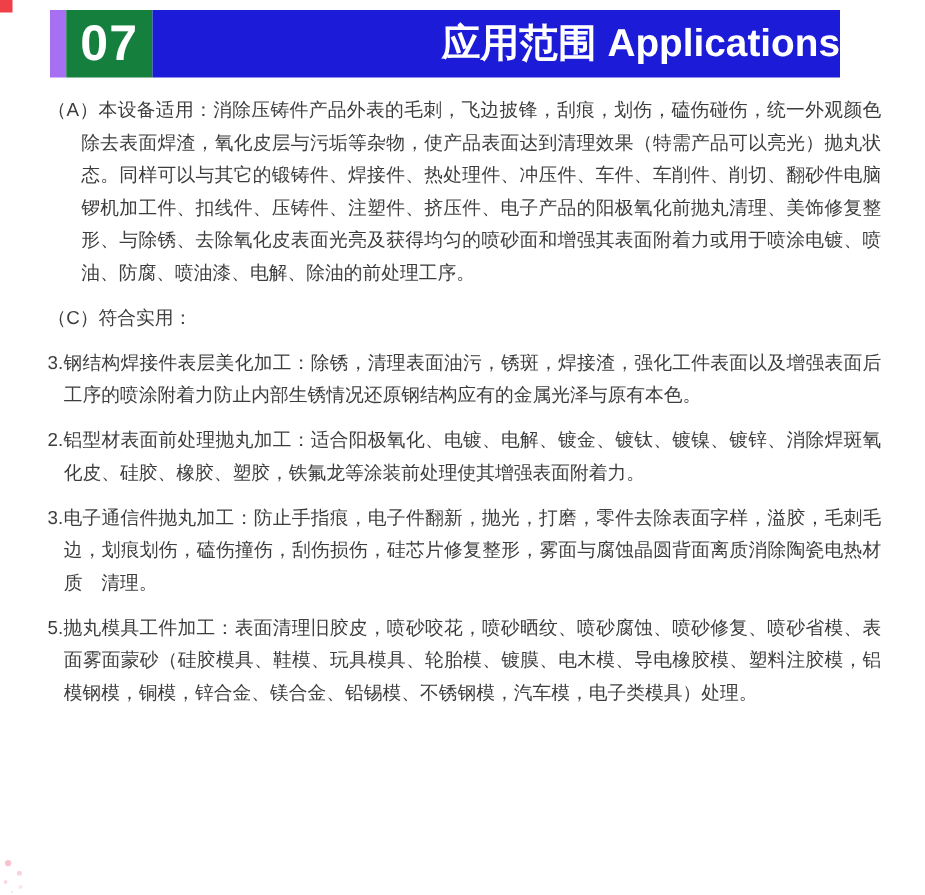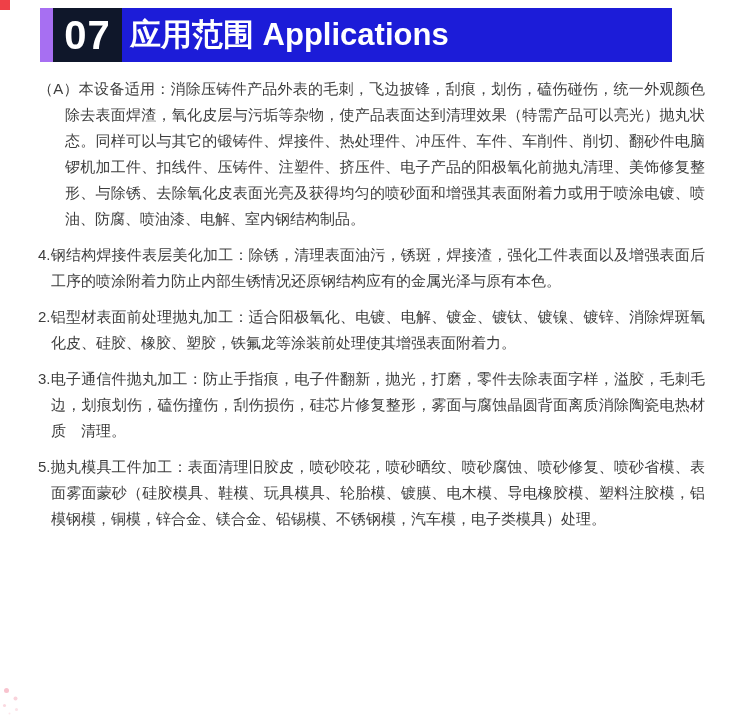--- a/index.html
+++ b/index.html
@@ -34,40 +34,41 @@
     height: 54px;
     display: flex;
     align-items: stretch;
   }
   .banner .purple-accent {
     width: 13px;
     background: #a76ff2;
   }
   .banner .section-number {
     width: 69px;
-    background: #0f172a;
+    background: #15803d;
     color: #ffffff;
     font-size: 40px;
     font-weight: bold;
     display: flex;
     align-items: center;
     justify-content: center;
     letter-spacing: 1px;
   }
   .banner .title-bar {
     flex: 1;
     background: #1c1cd8;
     color: #ffffff;
     display: flex;
     align-items: center;
     padding-left: 8px;
     font-size: 31px;
     font-weight: bold;
     white-space: nowrap;
     overflow: hidden;
+    justify-content: flex-end;
   }
 
   
   .content {
     position: absolute;
     left: 38px;
     top: 76px;
     width: 667px;
     color: #3d3d3d;
     font-size: 15px;
@@ -109,20 +110,21 @@
 
 <header class="banner">
   <div class="purple-accent"></div>
   <div class="section-number">07</div>
   <div class="title-bar">
     <span>应用范围 Applications</span>
   </div>
 </header>
 
 <main class="content">
-  <p class="para hang-wide">（A）本设备适用：消除压铸件产品外表的毛刺，飞边披锋，刮痕，划伤，磕伤碰伤，统一外观颜色除去表面焊渣，氧化皮层与污垢等杂物，使产品表面达到清理效果（特需产品可以亮光）抛丸状态。同样可以与其它的锻铸件、焊接件、热处理件、冲压件、车件、车削件、削切、翻砂件电脑锣机加工件、扣线件、压铸件、注塑件、挤压件、电子产品的阳极氧化前抛丸清理、美饰修复整形、与除锈、去除氧化皮表面光亮及获得均匀的喷砂面和增强其表面附着力或用于喷涂电镀、喷油、防腐、喷油漆、电解、室内钢结构制品。</p>
-  <p class="para hang-num">4.钢结构焊接件表层美化加工：除锈，清理表面油污，锈斑，焊接渣，强化工件表面以及增强表面后工序的喷涂附着力防止内部生锈情况还原钢结构应有的金属光泽与原有本色。</p>
+  <p class="para hang-wide">（A）本设备适用：消除压铸件产品外表的毛刺，飞边披锋，刮痕，划伤，磕伤碰伤，统一外观颜色除去表面焊渣，氧化皮层与污垢等杂物，使产品表面达到清理效果（特需产品可以亮光）抛丸状态。同样可以与其它的锻铸件、焊接件、热处理件、冲压件、车件、车削件、削切、翻砂件电脑锣机加工件、扣线件、压铸件、注塑件、挤压件、电子产品的阳极氧化前抛丸清理、美饰修复整形、与除锈、去除氧化皮表面光亮及获得均匀的喷砂面和增强其表面附着力或用于喷涂电镀、喷油、防腐、喷油漆、电解、除油的前处理工序。</p>
+  <p class="para hang-wide">（C）符合实用：</p>
+  <p class="para hang-num">3.钢结构焊接件表层美化加工：除锈，清理表面油污，锈斑，焊接渣，强化工件表面以及增强表面后工序的喷涂附着力防止内部生锈情况还原钢结构应有的金属光泽与原有本色。</p>
   <p class="para hang-num">2.铝型材表面前处理抛丸加工：适合阳极氧化、电镀、电解、镀金、镀钛、镀镍、镀锌、消除焊斑氧化皮、硅胶、橡胶、塑胶，铁氟龙等涂装前处理使其增强表面附着力。</p>
   <p class="para hang-num">3.电子通信件抛丸加工：防止手指痕，电子件翻新，抛光，打磨，零件去除表面字样，溢胶，毛刺毛边，划痕划伤，磕伤撞伤，刮伤损伤，硅芯片修复整形，雾面与腐蚀晶圆背面离质消除陶瓷电热材质　清理。</p>
   <p class="para hang-num">5.抛丸模具工件加工：表面清理旧胶皮，喷砂咬花，喷砂晒纹、喷砂腐蚀、喷砂修复、喷砂省模、表面雾面蒙砂（硅胶模具、鞋模、玩具模具、轮胎模、镀膜、电木模、导电橡胶模、塑料注胶模，铝模钢模，铜模，锌合金、镁合金、铅锡模、不锈钢模，汽车模，电子类模具）处理。</p>
 </main>
 
 <div class="speckles"></div>
 
 </body></html>

